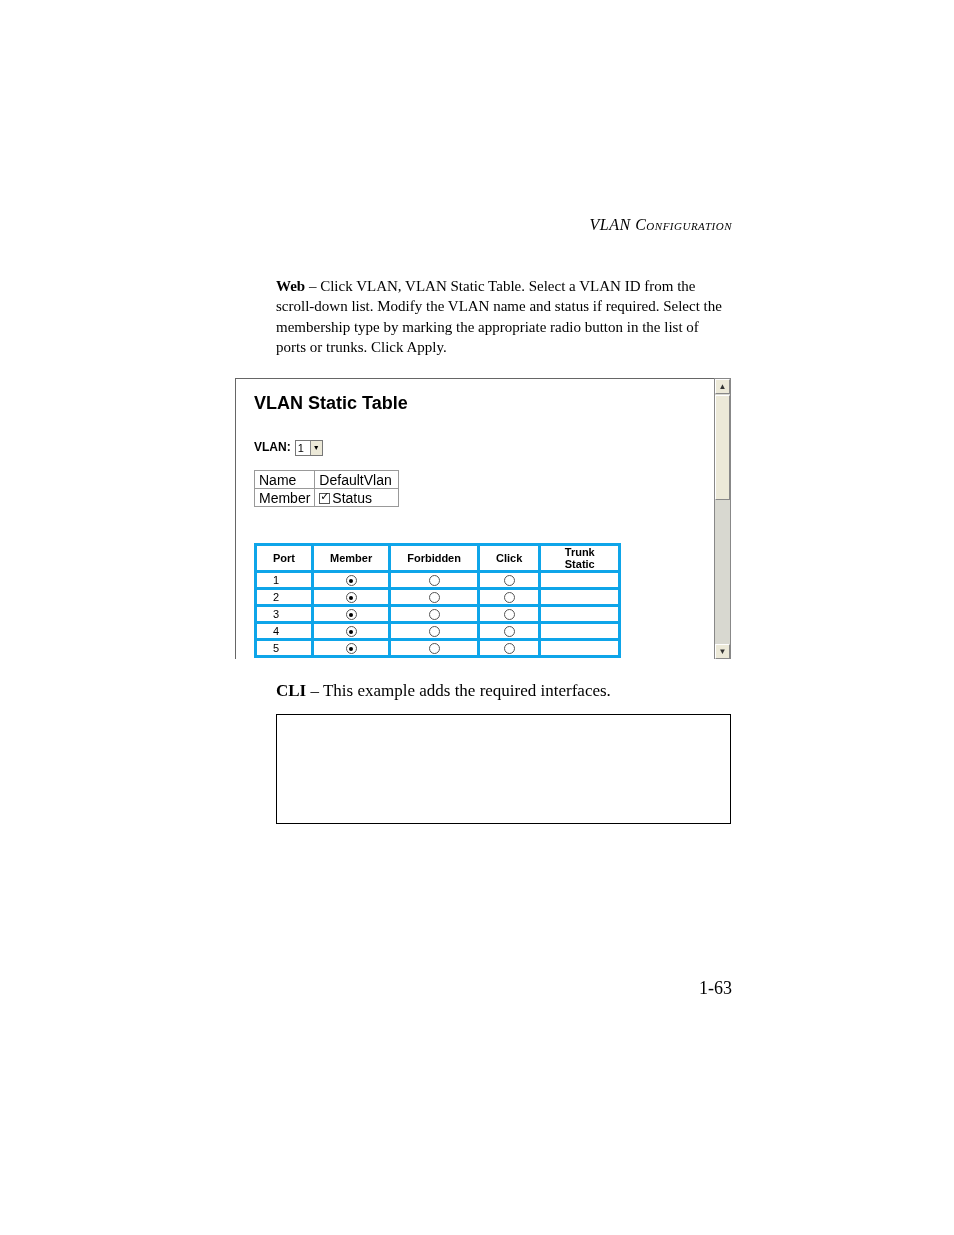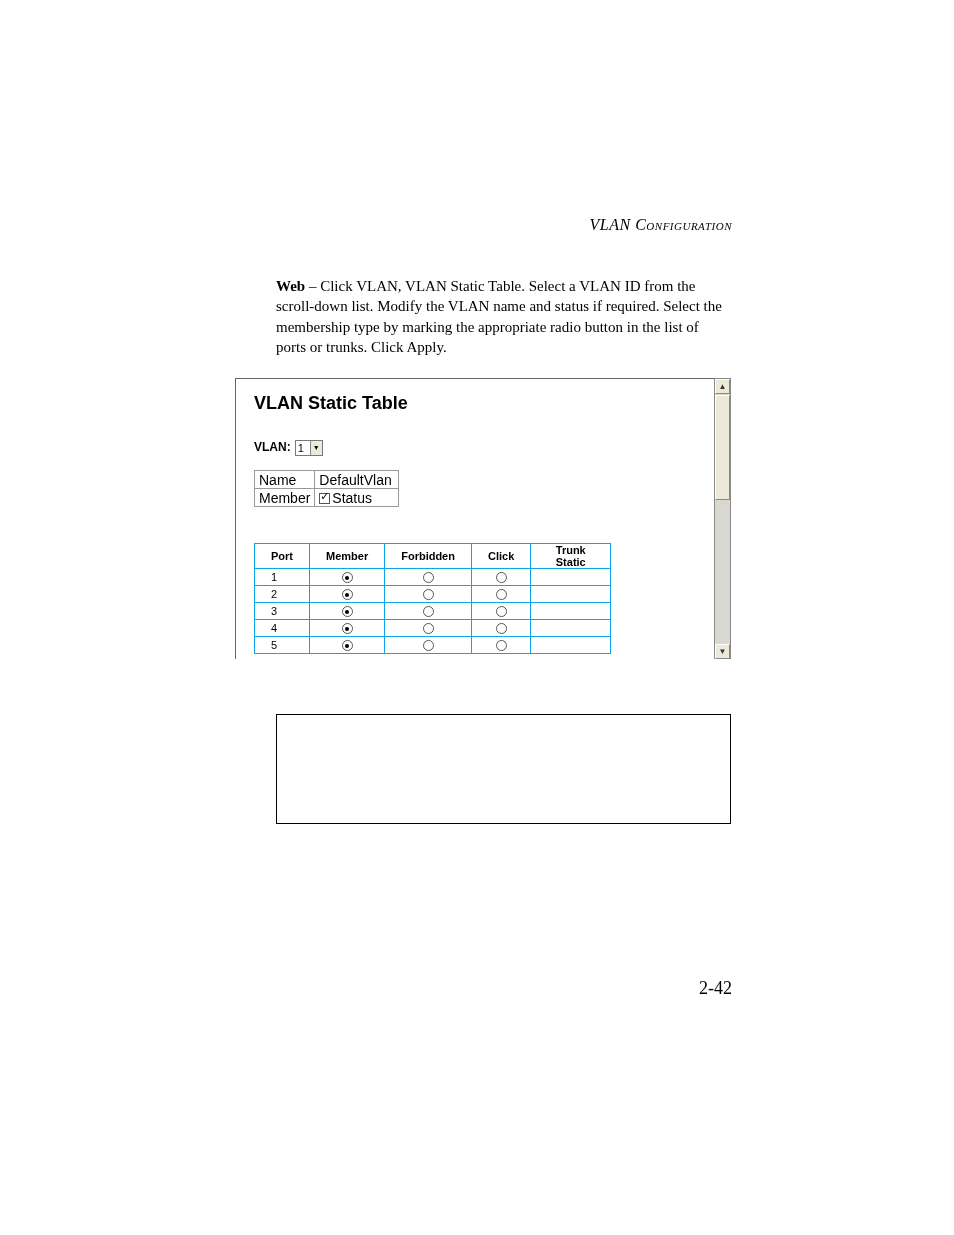--- a/index.html
+++ b/index.html
@@ -160,21 +160,21 @@
     left: 0;
     font-size: 11px;
     line-height: 11px;
   }
   .port-table {
     border-collapse: collapse;
     font-size: 11px;
     font-family: Arial, sans-serif;
   }
   .port-table th, .port-table td {
-    border: 1px solid #0ea5e9;
+    border: 3px solid #0ea5e9;
     padding: 0 16px;
     height: 17px;
     text-align: center;
   }
   .port-table th {
     font-weight: bold;
   }
   .port-table td.port-col { text-align: left; width: 24px; }
   .port-table th.port-col { text-align: left; }
   .col-member { width: 46px; }
@@ -315,18 +315,21 @@
       </table>
     </div>
   </div>
 
   <div class="scrollbar">
     <div class="scroll-btn scroll-up">▲</div>
     <div class="scroll-thumb"></div>
     <div class="scroll-btn scroll-down">▼</div>
   </div>
 
+  <div class="cli-text">
+    <span class="bold">CLI</span><span> – This example adds the required interfaces.</span>
+  </div>
 
   <div class="cli-box"></div>
 
-  <div class="page-num">2-42</div>
+  <div class="page-num">1-63</div>
 
 </div>
 
 </body></html>

